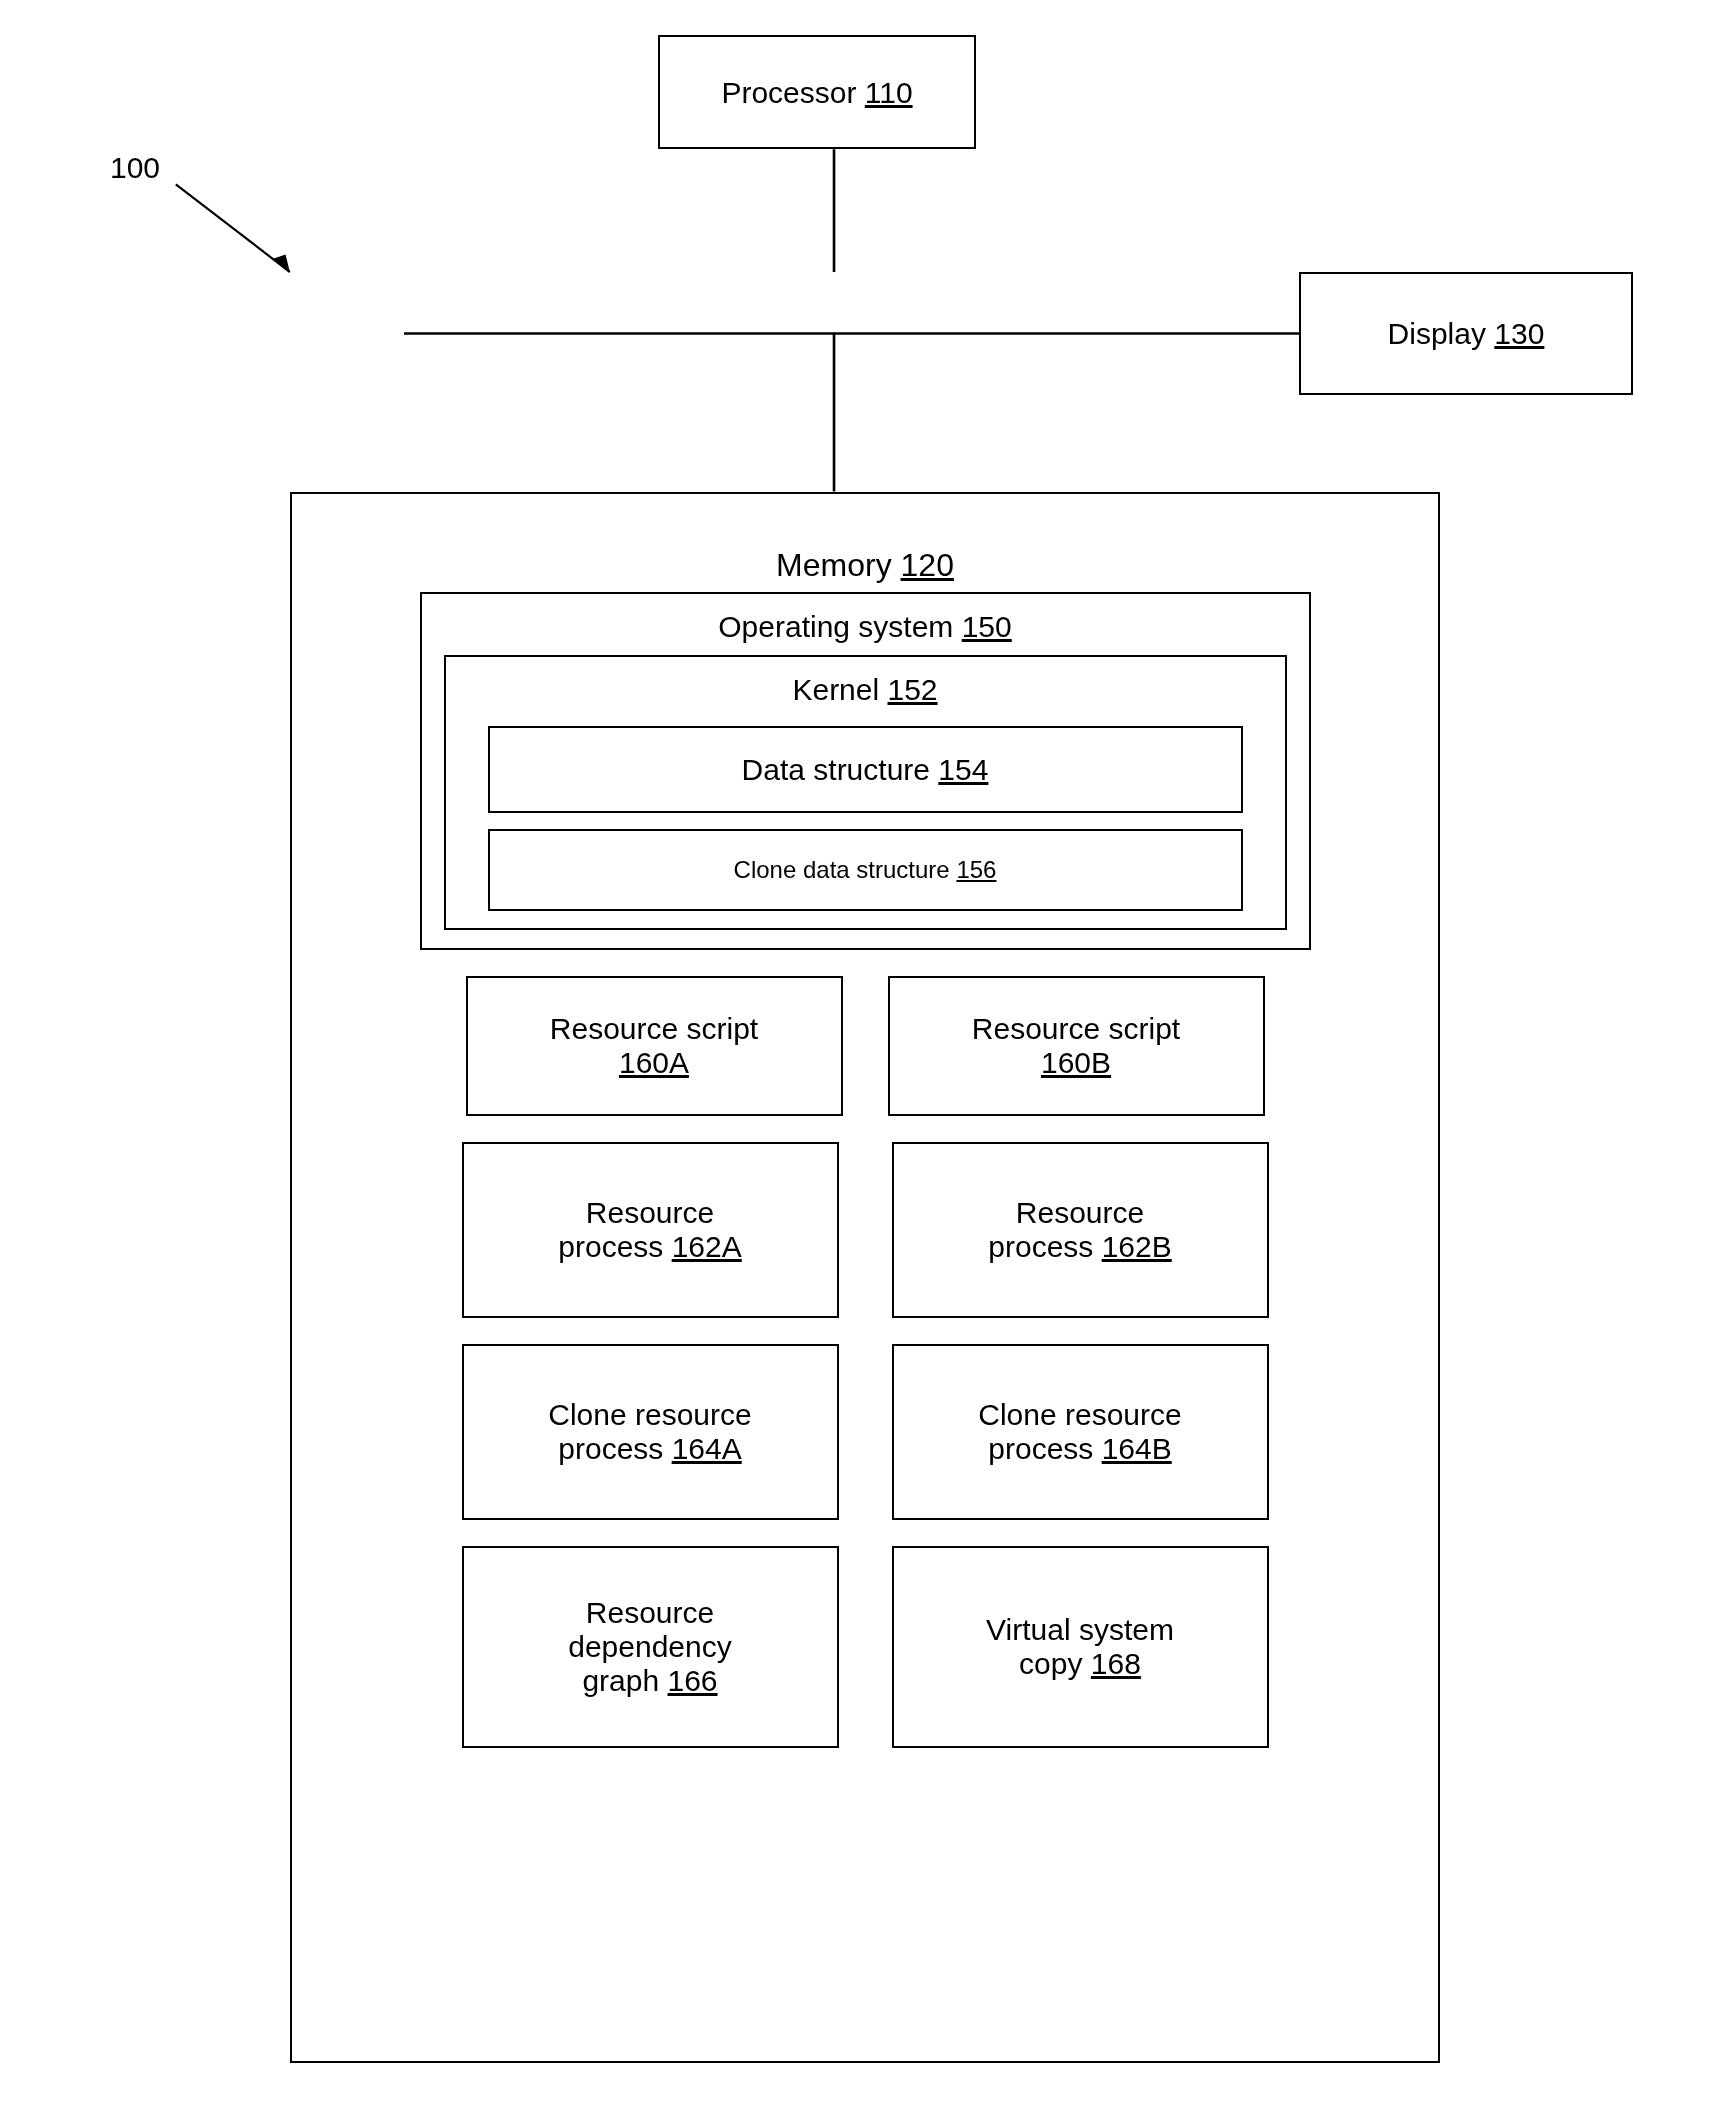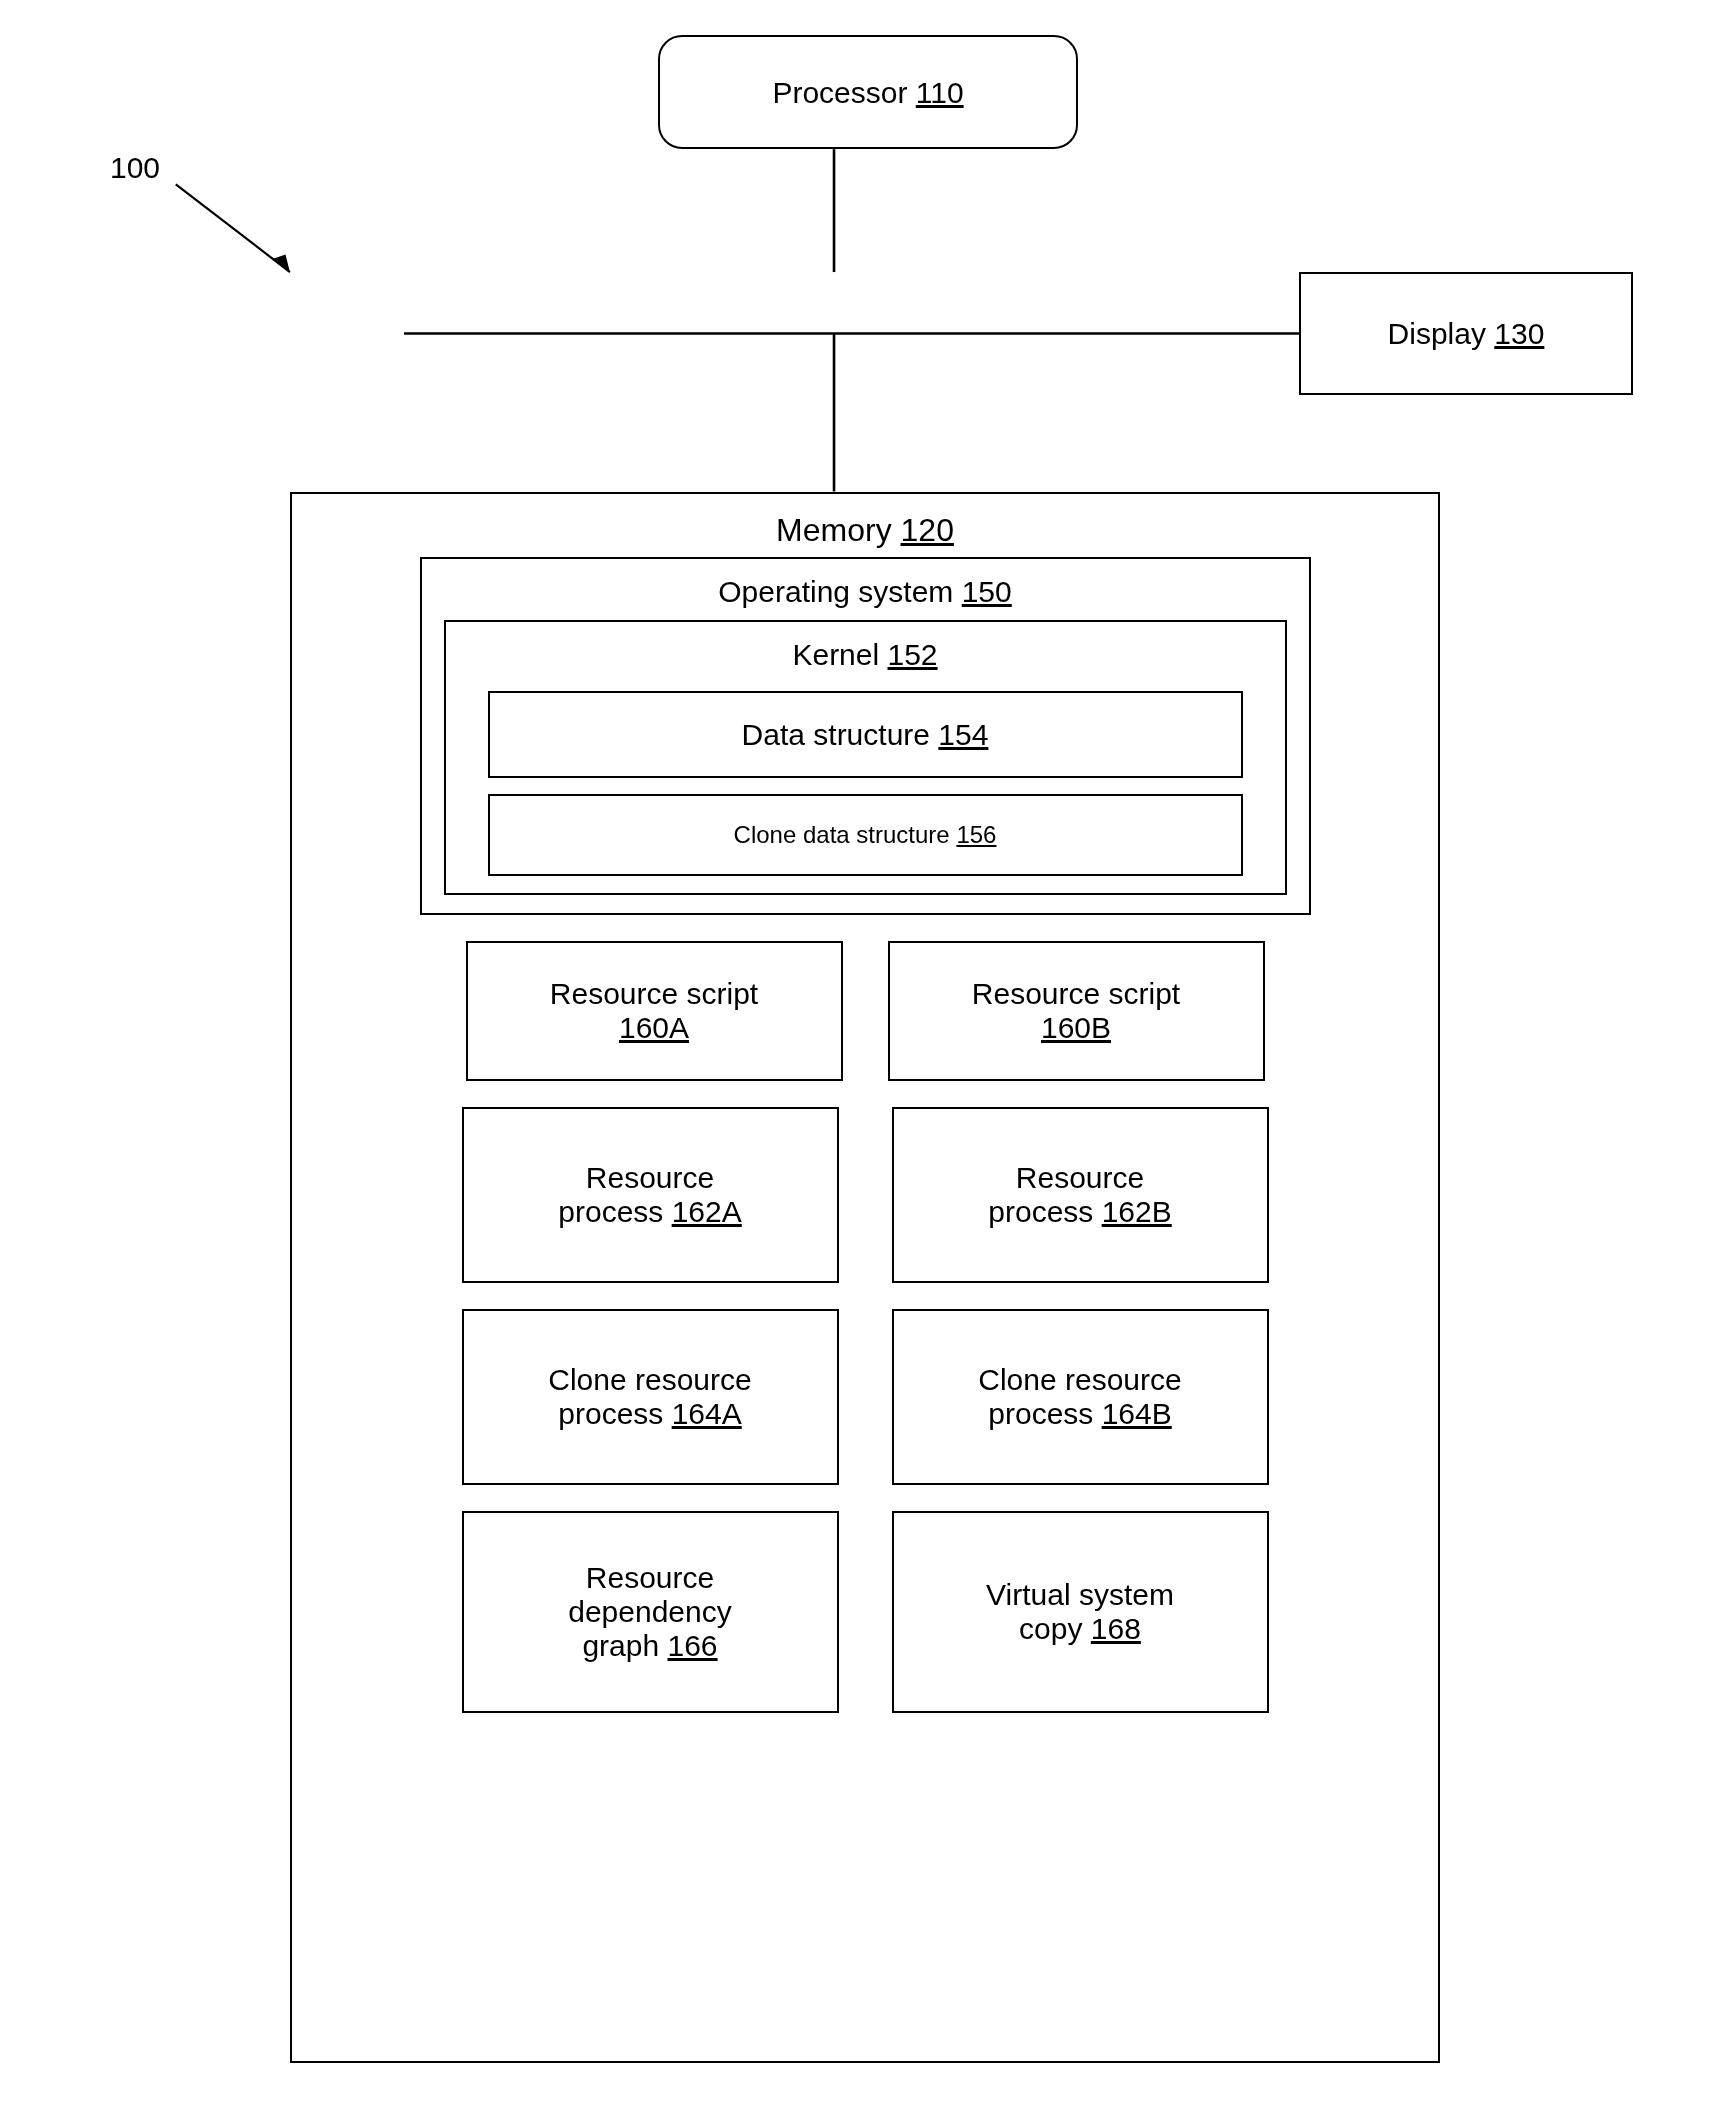--- a/index.html
+++ b/index.html
@@ -77,35 +77,35 @@
     <line x1="460" y1="310" x2="460" y2="450" stroke="none"></line>
 
     <line x1="950" y1="380" x2="950" y2="560" stroke="#000" stroke-width="3"></line>
 
     <line x1="200" y1="210" x2="330" y2="310" stroke="#000" stroke-width="2.5"></line>
     <polygon points="330,310 310,295 325,290" fill="#000"></polygon>
   </svg>
 
   <div class="label-100">100</div>
 
-  <div class="box" style="left:658px; top:35px; width:420px; height:114px;border-radius:24px;">
+  <div class="box" style="left:658px; top:35px; width:318px; height:114px;">
     <span class="box-label">
       Processor <span class="underline">110</span>
     </span>
   </div>
 
 
   <div class="box" style="left:1299px; top:272px; width:334px; height:123px;">
     <span class="box-label">
       Display <span class="underline">130</span>
     </span>
   </div>
 
   <div class="box" style="left:290px; top:492px; width:1150px; height:1571px; align-items: flex-start; justify-content: flex-start; padding: 0;">
-    <div style="width:100%; text-align:center; padding: 17.6px 0 8.8px 0; font-size:32px;">
+    <div style="width:100%; text-align:center; padding: 17.6px 0 8.8px 0; font-size:32px;margin-top:35px;">
       <span>Memory </span><span class="underline">120</span>
     </div>
 
     <div style="position:relative; margin: 0 auto; width: 891px; border: 2.6px solid #000; padding: 0; background:#fff; flex-shrink:0;">
       <div style="text-align:center; padding: 16px 0 10.5px 0; font-size:30px;">
         <span>Operating system </span><span class="underline">150</span>
       </div>
 
       <div style="margin: 0 auto 17.6px auto; width: 843px; border: 2.6px solid #000; padding: 0; background:#fff;">
         <div style="text-align:center; padding: 16px 0 10.5px 0; font-size:30px;">

